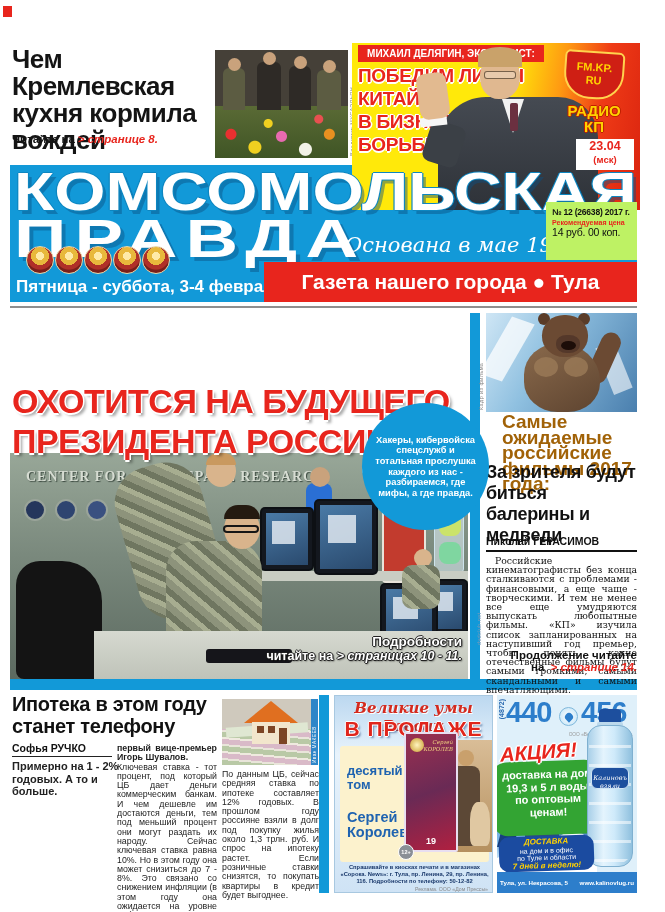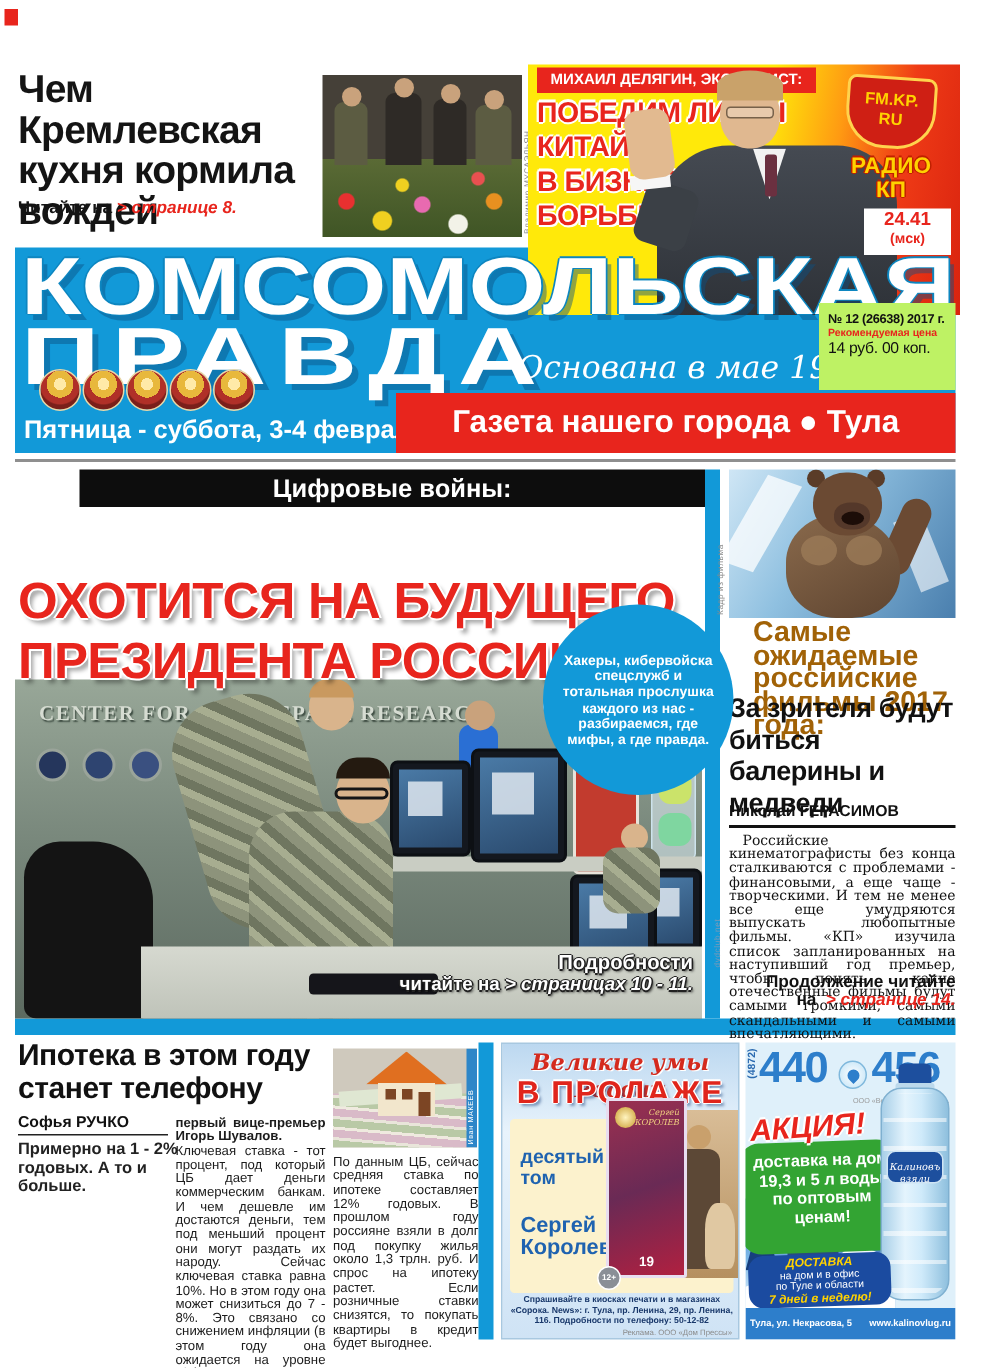--- a/index.html
+++ b/index.html
@@ -184,21 +184,21 @@
     <div class="ra-hand"></div>
     <div class="ra-badge">
       <div>FM.KP.</div>
       <div>RU</div>
     </div>
     <div class="ra-radio">
       <div>РАДИО</div>
       <div>КП</div>
     </div>
     <div class="ra-time">
-      <div class="t1">24.41</div>
+      <div class="t1">23.04</div>
       <div class="t2">(мск)</div>
     </div>
   </div>
 
   <div class="mh-box"></div>
   <div class="mh-l1">КОМСОМОЛЬСКАЯ</div>
   <div class="mh-l2">ПРАВДА</div>
   <div class="mh-founded">Основана в мае 1925 года</div>
   <div class="mh-price">
     <div class="issue">№ 12 (26638) 2017 г.</div>
@@ -209,21 +209,20 @@
     <span class="medal"></span>
     <span class="medal"></span>
     <span class="medal"></span>
     <span class="medal"></span>
     <span class="medal"></span>
   </div>
   <div class="mh-date">Пятница - суббота, 3-4 февраля</div>
   <div class="mh-city">Газета нашего города ● Тула</div>
   <div class="rule"></div>
 
-  <div class="ms-kicker">Цифровые войны:</div>
   <div class="ms-hl" style="top:381px">ОХОТИТСЯ НА БУДУЩЕГО</div>
   <div class="ms-hl" style="top:421px">ПРЕЗИДЕНТА РОССИИ</div>
 
   <div class="scene">
     <div class="wall-text">CENTER FOR CYBERSPACE RESEARCH</div>
     <div class="emblems">
       <span class="emb" style="background:#25365c"></span>
       <span class="emb" style="background:#2e4470"></span>
       <span class="emb" style="background:#3a5080"></span>
       <span class="emb" style="background:#263a57"></span>

